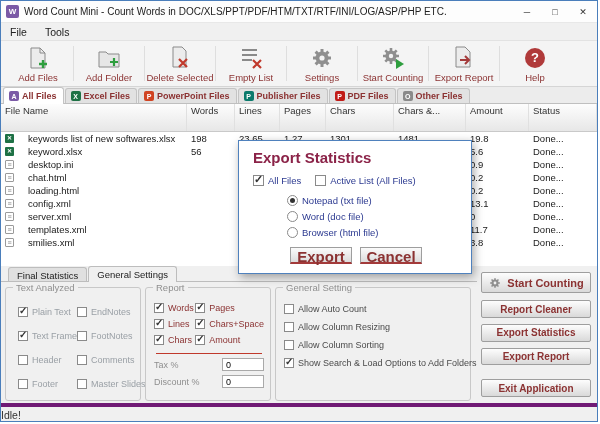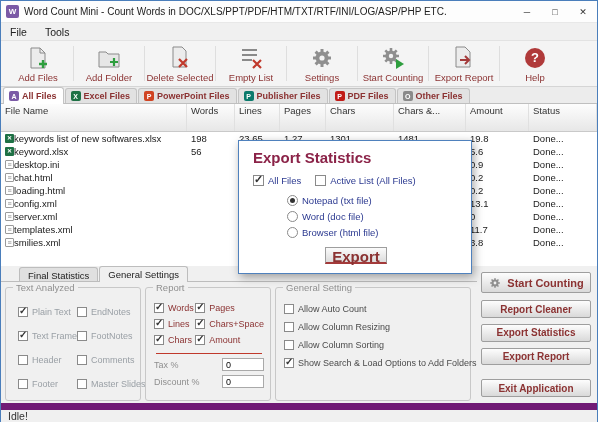--- a/index.html
+++ b/index.html
@@ -50,21 +50,21 @@
   .table-area { height: 162px; background: #fff; flex: 0 0 auto; overflow: hidden; }
   .thead, .trow { display: grid;
     grid-template-columns: 186px 48px 45px 46px 68px 72px 63px 1fr; }
   .thead { height: 28px; background: linear-gradient(#fdfdfd, #e7e7e7);
     border-bottom: 1px solid #c9c9c9; }
   .th { font-size: 9.5px; color: #333; padding: 1px 0 0 4px; border-right: 1px solid #e0e0e0;
     white-space: nowrap; overflow: hidden; }
   .trow { height: 13px; }
   .td { font-size: 9.5px; color: #1a1a1a; padding-left: 4px; white-space: nowrap;
     overflow: hidden; line-height: 13px; }
-  .td.name { display: flex; align-items: center; gap: 0; }
+  .td.name { display: flex; align-items: center; gap: 14px; }
   .fico { width: 9px; height: 9px; flex: 0 0 auto; display: flex; align-items: center;
     justify-content: center; border-radius: 1px; }
   .fico.excel { background: #1e7145; }
   .fico.excel::before { content: "\2715"; color: #fff; font-size: 6px; font-weight: bold; }
   .fico.file { background: #fff; border: 1px solid #9a9a9a; }
   .fico.file::before { content: "\2261"; color: #8a8a8a; font-size: 7px; line-height: 7px; }
 
   
   .dialog { position: absolute; left: 237px; top: 139px; width: 234px; height: 134px;
     background: #fff; border: 1px solid #4f81bd; box-shadow: 2px 3px 9px rgba(0,0,0,.35);
@@ -84,21 +84,21 @@
     height: 5px; border-radius: 50%; background: #333; }
   .dlg-buttons { display: flex; gap: 8px; justify-content: center; }
   .dlg-btn { width: 62px; height: 17px; background: linear-gradient(#fbfbfb, #dcdcdc);
     border: 1px solid #9e9e9e; border-bottom: 2px solid #a33a3a; font-size: 15px;
     font-weight: bold; color: #8b3232; font-family: "Liberation Sans", sans-serif; }
 
   
   .bottom { flex: 0 0 auto; height: 137px; display: flex; }
   .bottom-left { width: 476px; display: flex; flex-direction: column; }
   .btabs { height: 16px; display: flex; align-items: flex-end; border-bottom: 1px solid #bdbdbd;
-    padding-left: 18px; }
+    padding-left: 7px; }
   .btab { font-size: 9.5px; color: #222; padding: 2px 8px; border: 1px solid #bdbdbd;
     border-bottom: none; background: #e0e0e0; border-radius: 3px 3px 0 0; margin-right: 1px;
     height: 14px; line-height: 11px; }
   .btab.active { background: #f0f0f0; height: 16px; position: relative; top: 1px; }
   .panels { flex: 1; display: flex; gap: 4px; padding: 5px 2px 4px 4px; }
   .group { border: 1px solid #c8c8c8; border-radius: 3px; position: relative;
     padding: 12px 6px 4px 8px; }
   .group-title { position: absolute; top: -6px; left: 7px; background: #f0f0f0;
     font-size: 9.5px; color: #8f8f8f; padding: 0 3px; }
   .group.ta { width: 136px; padding-left: 12px; }
@@ -126,22 +126,22 @@
   .side { flex: 1; padding: 6px 6px 0 4px; display: flex; flex-direction: column; }
   .side-btn { width: 100%; background: linear-gradient(#fdfdfd, #d9d9d9);
     border: 1px solid #9e9e9e; border-radius: 2px; color: #8b3232; font-weight: bold;
     font-family: "Liberation Sans", sans-serif; display: flex; align-items: center;
     justify-content: center; gap: 5px; }
   .side-btn.big { height: 24px; font-size: 11px; margin-bottom: 7px; }
   .side-btn.small { height: 20px; font-size: 10px; margin-bottom: 6px; }
   .side-btn.exit { margin-top: 8px; }
 
   
-  .statusbar { flex: 1; border-top: 7px solid #701a75; background: #f0f0f0; display: flex;
-    align-items: flex-start; padding-left: 7px; }
+  .statusbar { flex: 1; border-top: 4px solid #701a75; background: #f0f0f0; display: flex;
+    align-items: flex-end; }
   .status-text { font-size: 10.5px; color: #333; }
 </style>
 </head>
 <body>
 
 <div class="window">
 
   <div class="titlebar">
     <span class="app-icon">W</span>
     <span class="title-text">Word Count Mini - Count Words in DOC/XLS/PPT/PDF/HTM/TXT/RTF/INI/LOG/ASP/PHP ETC.</span>
@@ -423,20 +423,21 @@
         <span class="rb"></span>
         <span>Word (doc file)</span>
       </label>
       <label class="dlg-opt">
         <span class="rb"></span>
         <span>Browser (html file)</span>
       </label>
     </div>
     <div class="dlg-buttons">
       <button class="dlg-btn">Export</button>
+      <button class="dlg-btn">Cancel</button>
     </div>
   </div>
 
   <div class="bottom">
     <div class="bottom-left">
       <div class="btabs">
         <div class="btab">Final Statistics</div>
         <div class="btab active">General Settings</div>
       </div>
       <div class="panels">

